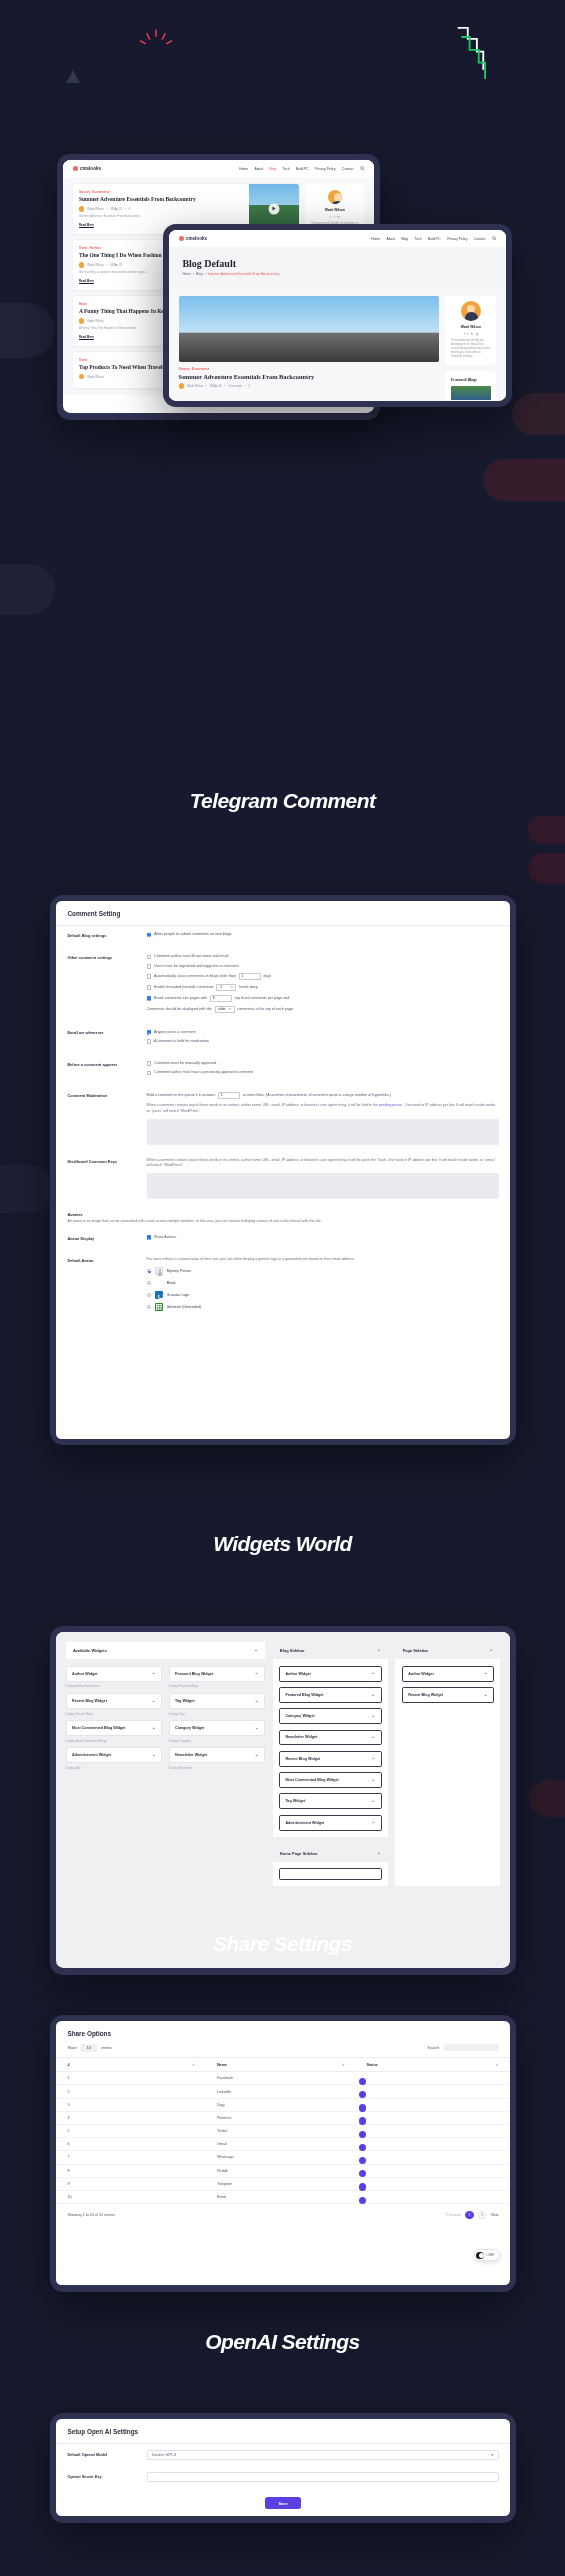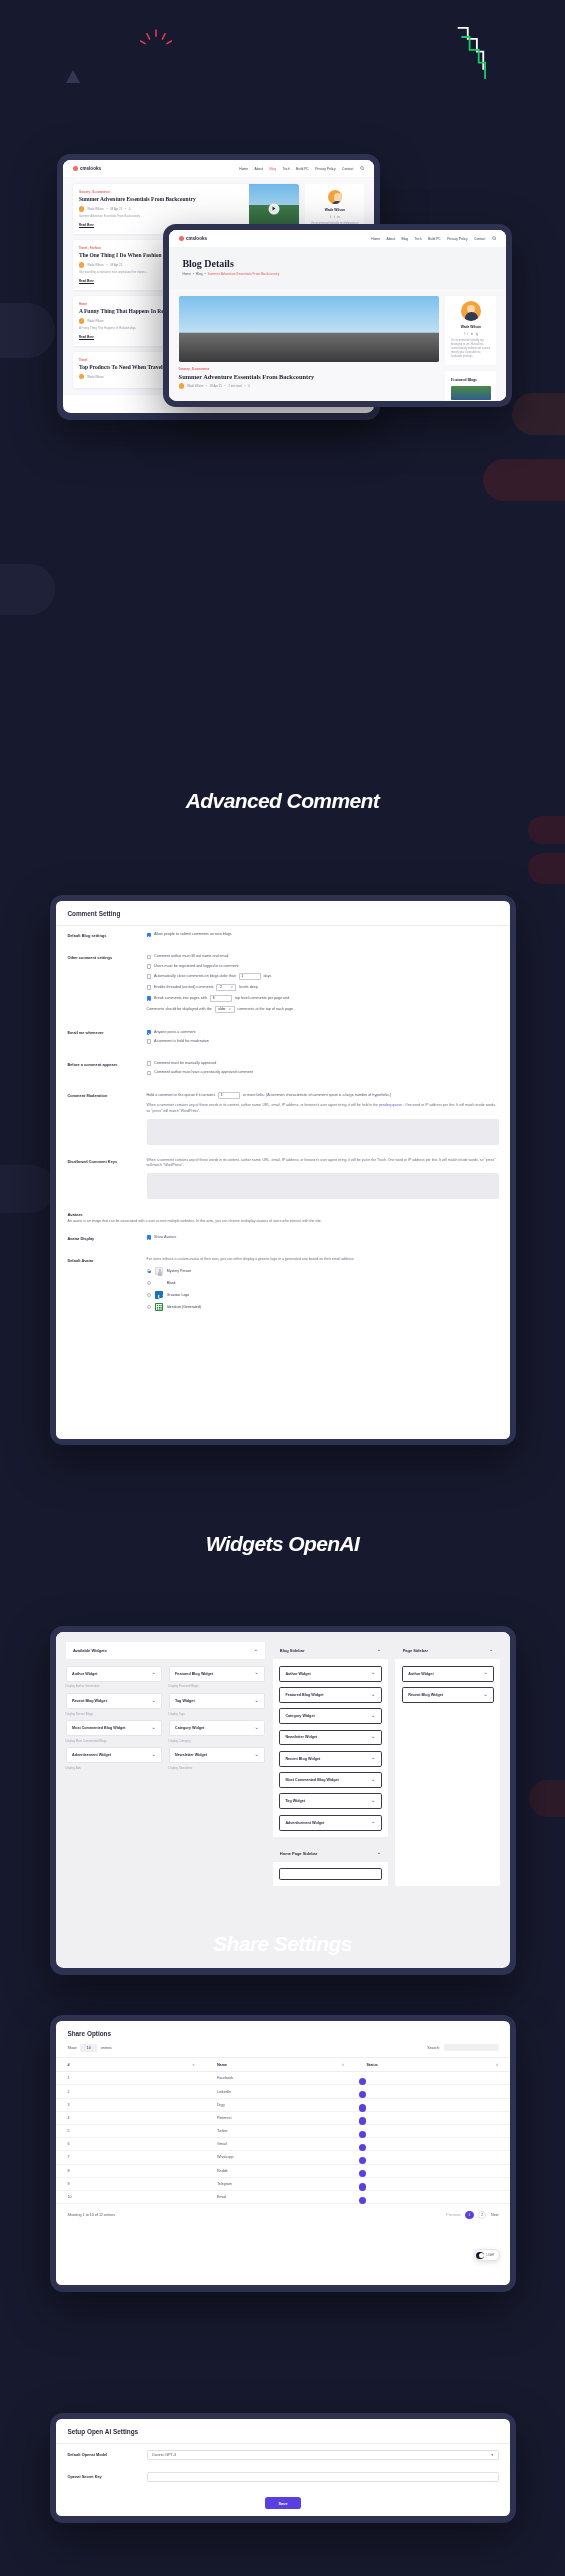--- a/index.html
+++ b/index.html
@@ -347,21 +347,21 @@
             <span>Build PC</span>
             <span>Privacy Policy</span>
             <span>Contact</span>
             <svg width="4.6" height="4.6" viewBox="0 0 16 16">
                 <circle cx="7" cy="7" r="5" fill="none" stroke="#444" stroke-width="1.6"></circle>
                 <line x1="11" y1="11" x2="15" y2="15" stroke="#444" stroke-width="1.6"></line>
               </svg>
           </div>
         </div>
         <div class="bm-hero">
-          <h2>Blog Details</h2>
+          <h2>Blog Default</h2>
           <div class="bm-crumb">
             <span>Home</span>
             <span>&nbsp;•&nbsp;</span>
             <span>Blog</span>
             <span>&nbsp;•&nbsp;</span>
             <span class="cur">Summer Adventure Essentials From Backcountry</span>
           </div>
         </div>
         <div class="bm-body">
           <div style="flex:1;">
@@ -399,21 +399,21 @@
                 <span class="bm-wthumb" style="width:100%;height:14.7px;background:linear-gradient(#4d8a46,#2f5e8a);"></span>
               </div>
             </div>
           </div>
         </div>
       </div>
     </div>
   </div>
 
   <div class="sec-title t-comment" style="top:789px;">
-    <div>Advanced Comment</div>
+    <div>Telegram Comment</div>
   </div>
 
   <div class="device" style="left:50px; top:895px; width:466px; height:550px;">
     <div class="screen panel" style="height:538px;">
       <div class="panel-head">
         <h3>Comment Setting</h3>
       </div>
 
       <div class="cs-row">
         <div class="cs-label">Default Blog settings</div>
@@ -556,21 +556,21 @@
           <div class="av-opt">
             <span class="rb"></span>
             <span class="av-thumb iden"></span>
             <span class="av-lab">Identicon (Generated)</span>
           </div>
         </div>
       </div>
     </div>
   </div>
 
-  <div class="sec-title t-widgets" style="top:1532px;">Widgets OpenAI</div>
+  <div class="sec-title t-widgets" style="top:1532px;">Widgets World</div>
 
   <div class="device" style="left:50px; top:1626px; width:466px; height:349px;">
     <div class="screen" style="height:336px; background:#f0f0f3;">
       <div class="wg-wrap">
 
         <div class="wg-col" style="flex:1.9; background:transparent;">
           <div class="wg-colhead" style="background:#fff;">
             <span>Available Widgets</span>
             <span class="plus">⌄</span>
           </div>
@@ -797,20 +797,21 @@
           <span class="pg-txt" style="color:#55556a;">Next</span>
         </span>
       </div>
       <div class="lightpill">
         <span class="moon"></span>
         <span>LIGHT</span>
       </div>
     </div>
   </div>
 
+  <div class="sec-title t-openai" style="top:2330px;">OpenAI Settings</div>
 
   <div class="device" style="left:50px; top:2413px; width:466px; height:110px;">
     <div class="screen panel" style="height:97px;">
       <div class="panel-head">
         <h3>Setup Open AI Settings</h3>
       </div>
       <div class="oa-row">
         <div class="oa-label">Default Openai Model</div>
         <div class="oa-field">
           <span>Davinci GPT-3</span>

